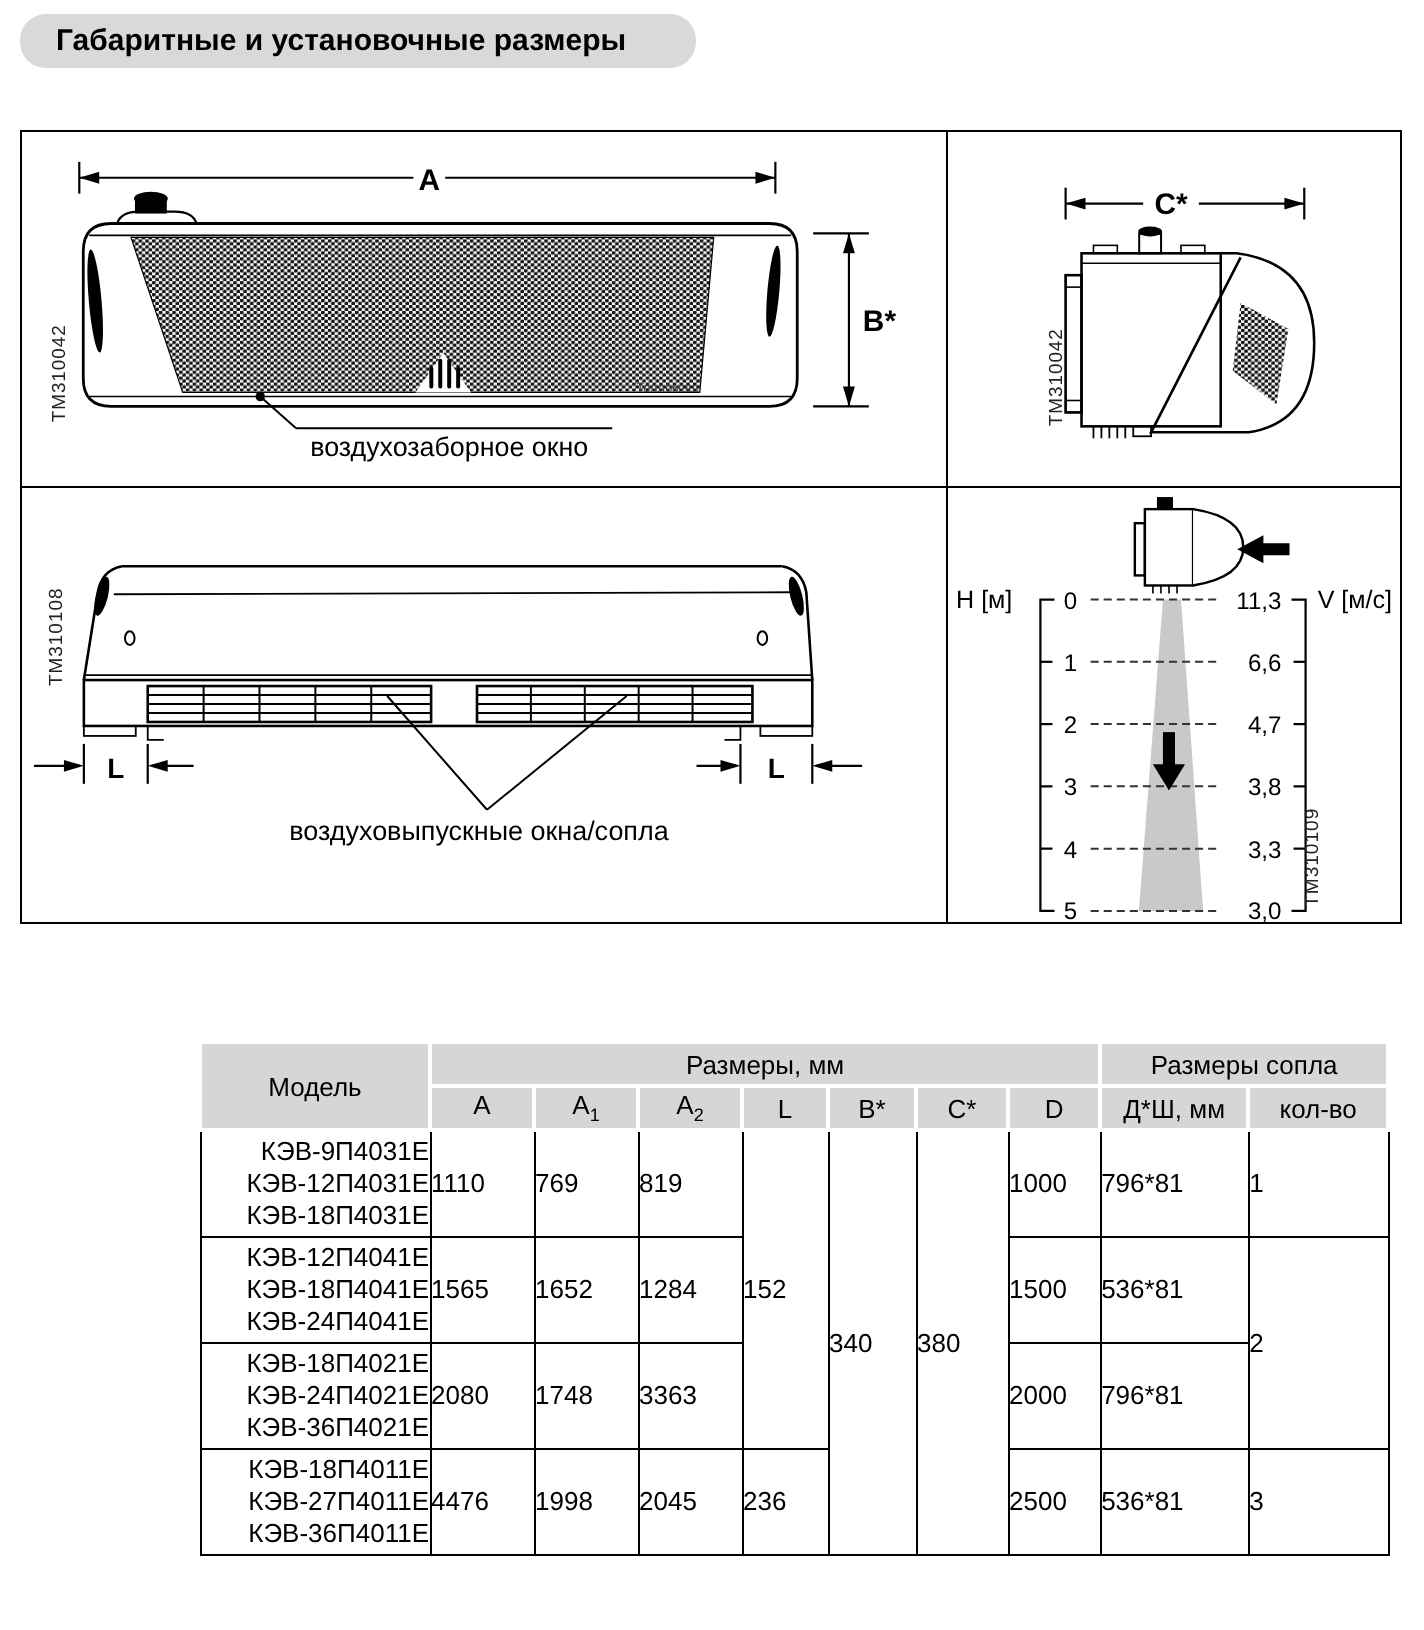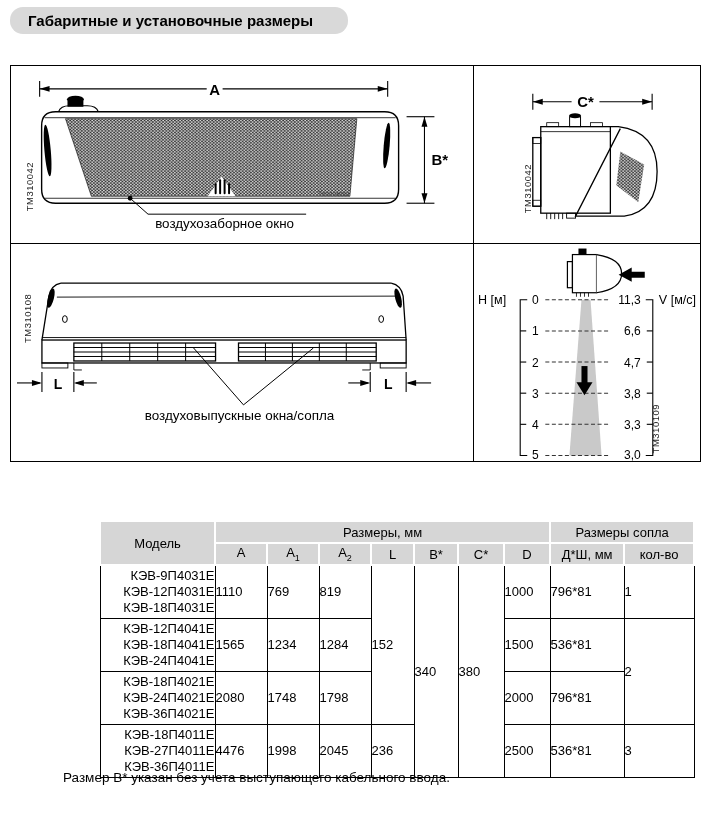--- a/index.html
+++ b/index.html
@@ -371,35 +371,35 @@
       <td>796*81</td>
       <td>1</td>
     </tr>
     <tr class="body-row">
       <td class="model-cell">
         <div>КЭВ-12П4041Е</div>
         <div>КЭВ-18П4041Е</div>
         <div>КЭВ-24П4041Е</div>
       </td>
       <td>1565</td>
-      <td>1234</td>
+      <td>1652</td>
       <td>1284</td>
       <td>1500</td>
       <td>536*81</td>
       <td rowspan="2">2</td>
     </tr>
     <tr class="body-row">
       <td class="model-cell">
         <div>КЭВ-18П4021Е</div>
         <div>КЭВ-24П4021Е</div>
         <div>КЭВ-36П4021Е</div>
       </td>
       <td>2080</td>
       <td>1748</td>
-      <td>1798</td>
+      <td>3363</td>
       <td>2000</td>
       <td>796*81</td>
     </tr>
     <tr class="body-row">
       <td class="model-cell">
         <div>КЭВ-18П4011Е</div>
         <div>КЭВ-27П4011Е</div>
         <div>КЭВ-36П4011Е</div>
       </td>
       <td>4476</td>
@@ -407,14 +407,13 @@
       <td>2045</td>
       <td>236</td>
       <td>2500</td>
       <td>536*81</td>
       <td>3</td>
     </tr>
   </tbody>
 </table>
 
 <div class="notes">
-  <div>Размер В* указан без учета выступающего кабельного ввода.</div>
 </div>
 
 </body></html>

